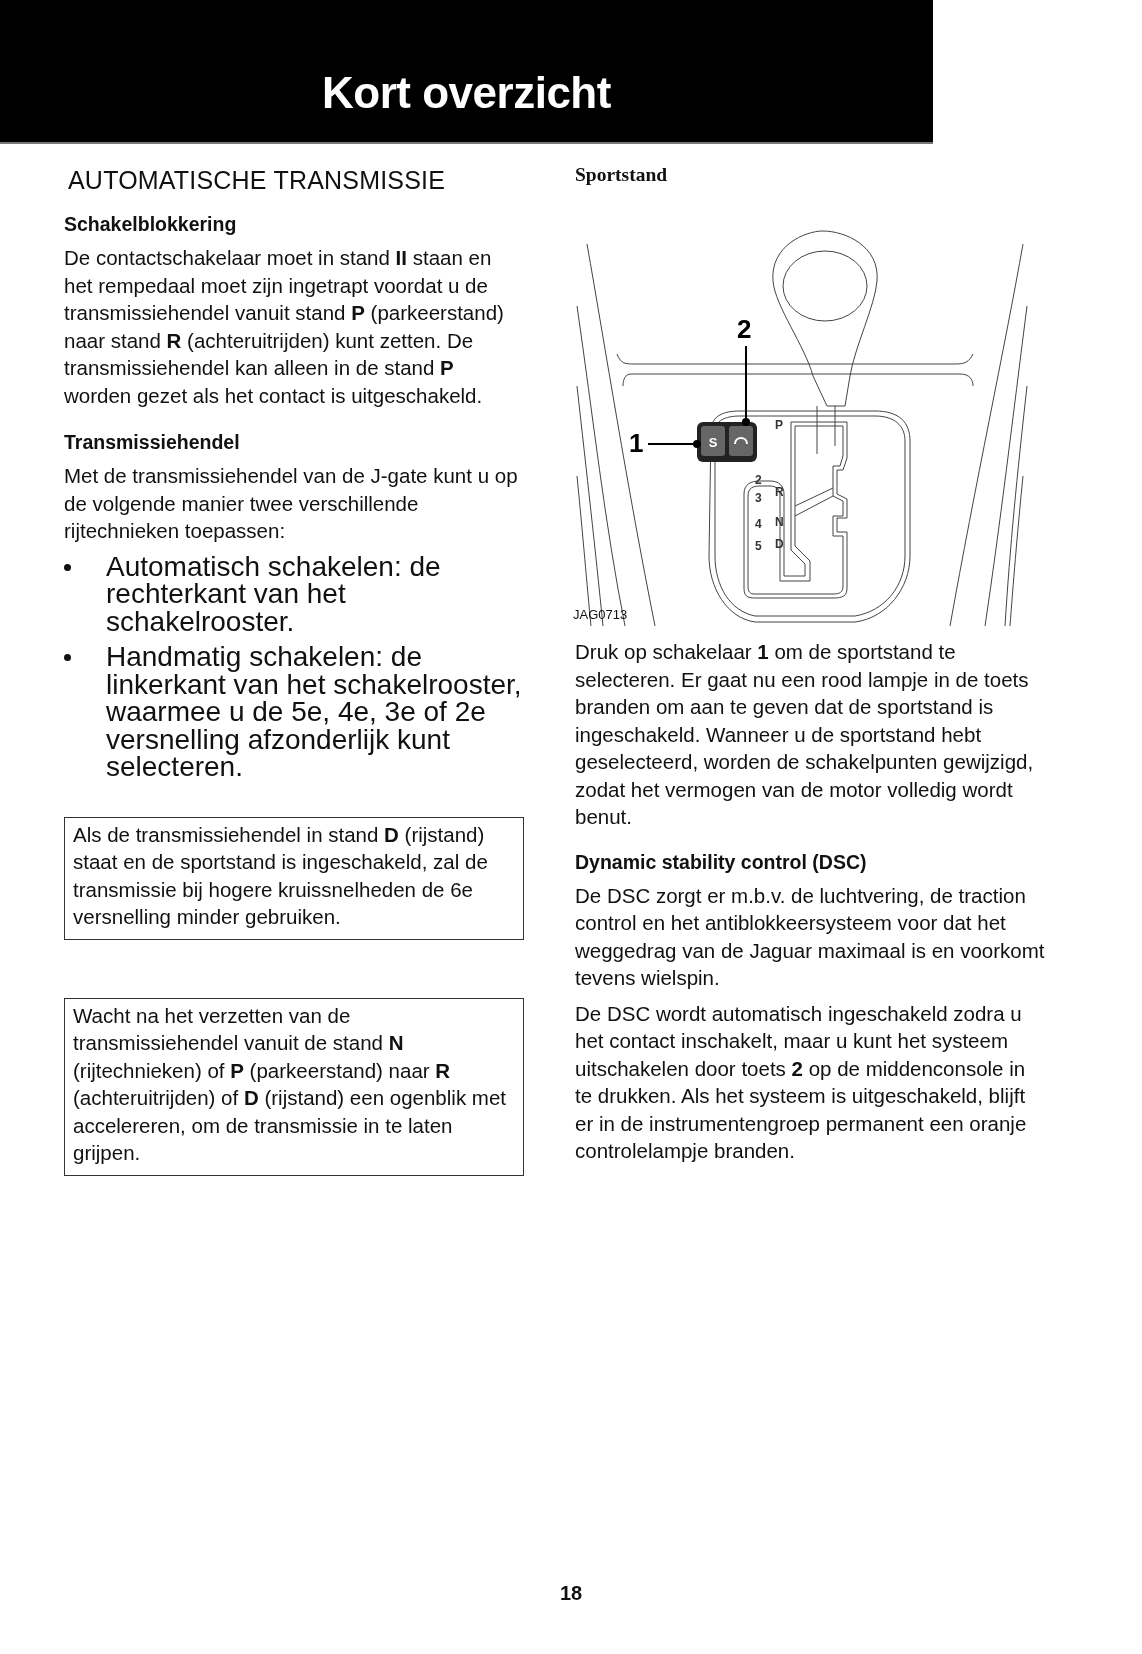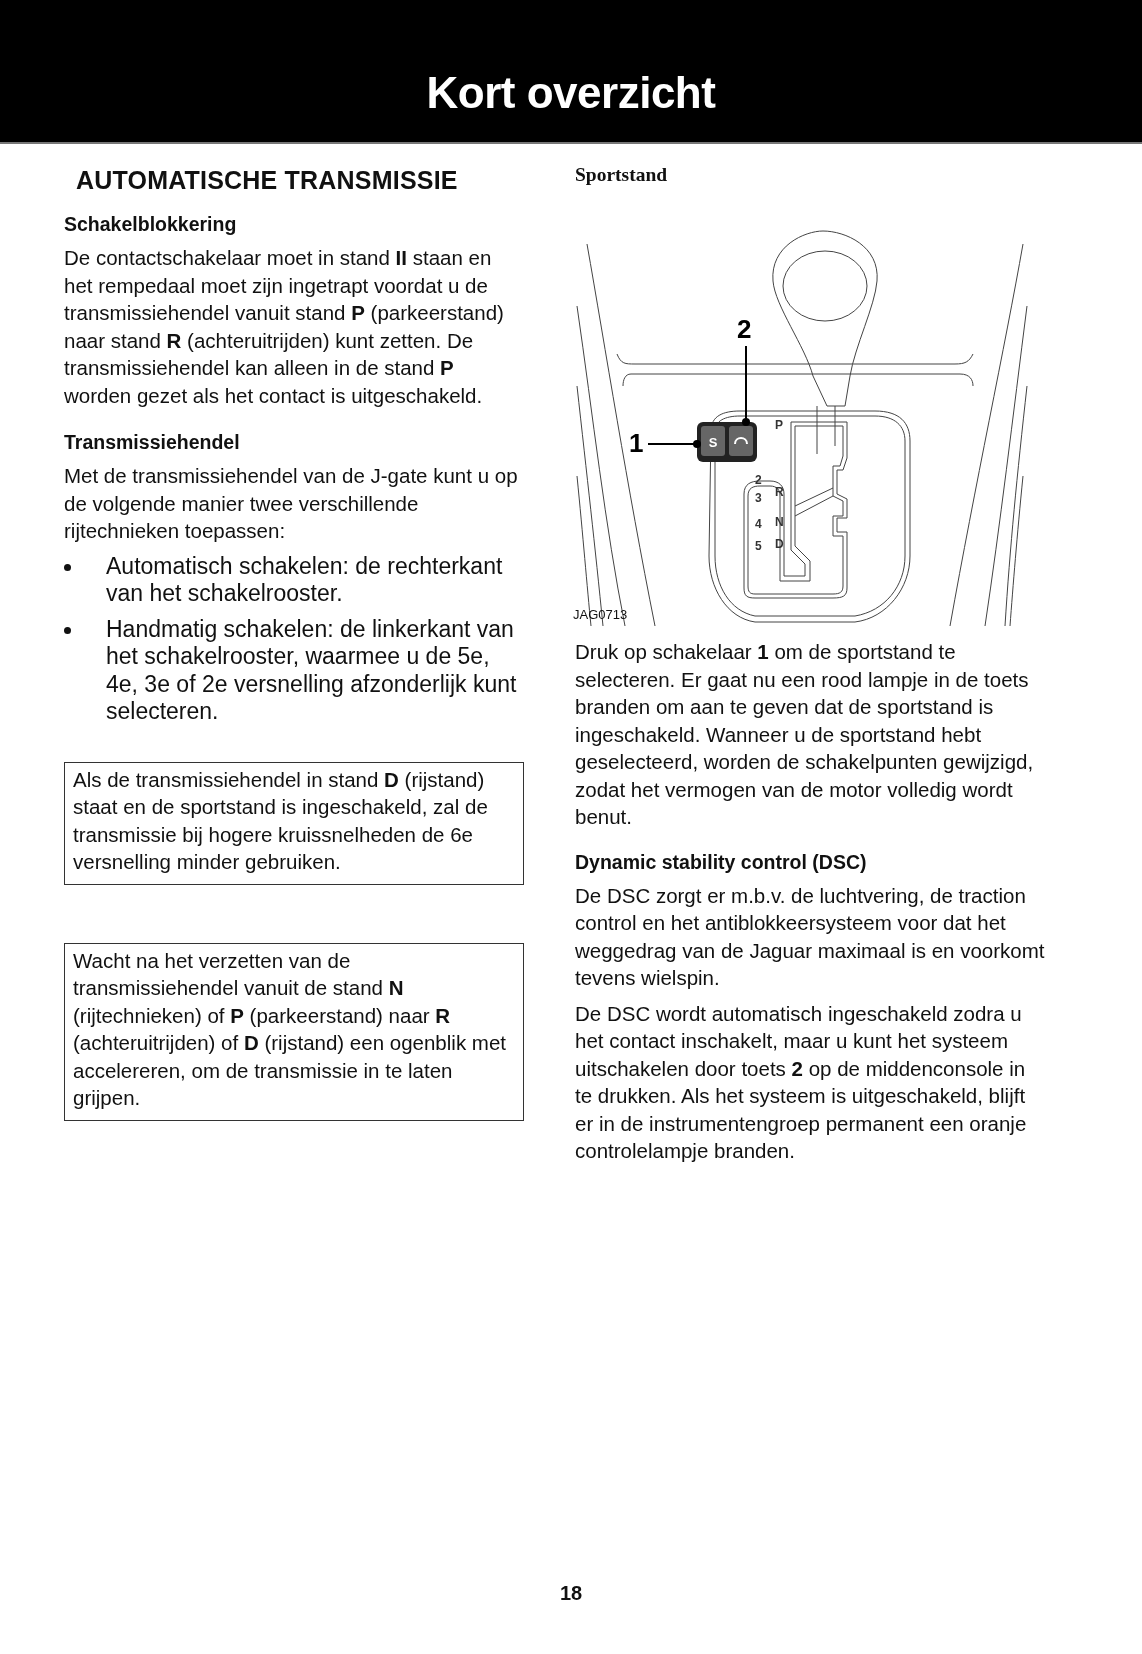--- a/index.html
+++ b/index.html
@@ -1,30 +1,30 @@
 <!DOCTYPE html>
 <html><head>
   <meta charset="utf-8">
   <style>
     html, body { margin: 0; padding: 0; background: #ffffff; }
     body { width: 1142px; height: 1654px; position: relative; overflow: hidden;
            font-family: "Liberation Sans", sans-serif; color: #111; }
-    .header-band { position: absolute; left: 0; top: 0; width: 1142px; height: 142px; background: #000; }
+    .header-band { position: absolute; left: 0; top: 0; width: 933px; height: 142px; background: #000; }
     .header-band .rule { position: absolute; left: 0; bottom: -2px; width: 100%; height: 2px; background: #777; }
     .page-title { position: absolute; left: 0; width: 100%; top: 68px; text-align: center;
                   color: #fff; font-weight: bold; font-size: 44px; letter-spacing: -0.5px; }
     .col { position: absolute; top: 160px; }
     .col-left { left: 64px; width: 460px; }
     .col-right { left: 575px; width: 470px; }
-    h1.section { font-size: 25px; font-weight: bold; margin: 6px 0 18px 12px; letter-spacing: 0.2px; }
+    h1.section { font-size: 25px; font-weight: normal; margin: 6px 0 18px 4px; letter-spacing: 0.2px; }
     h2.sub { font-size: 19.5px; font-weight: bold; margin: 0 0 8px 0; }
     p.body { font-size: 20.5px; line-height: 27.5px; margin: 0 0 16px 0; }
     b { font-weight: bold; }
     ul.bullets { list-style: none; margin: 0 0 16px 0; padding: 0; }
-    ul.bullets li { position: relative; padding-left: 42px; font-size: 23px; line-height: 27.5px; margin-bottom: 8px; }
+    ul.bullets li { position: relative; padding-left: 42px; font-size: 28px; line-height: 27.5px; margin-bottom: 8px; }
     ul.bullets li .dot { position: absolute; left: 0; top: 11px; width: 7px; height: 7px; border-radius: 50%; background: #111; }
     .note-box { border: 1.5px solid #333; padding: 3px 8px 8px 8px; width: 442px; box-sizing: content-box; }
     .note-box p { font-size: 20.5px; line-height: 27.5px; margin: 0; }
     .figure { position: relative; width: 470px; height: 410px; margin: 14px 0 20px -10px; }
     .figure svg { position: absolute; left: 0; top: 0; }
     .page-number { position: absolute; left: 0; width: 100%; top: 1582px; text-align: center; font-size: 20px; font-weight: bold; }
   </style>
 </head>
 <body>
 

